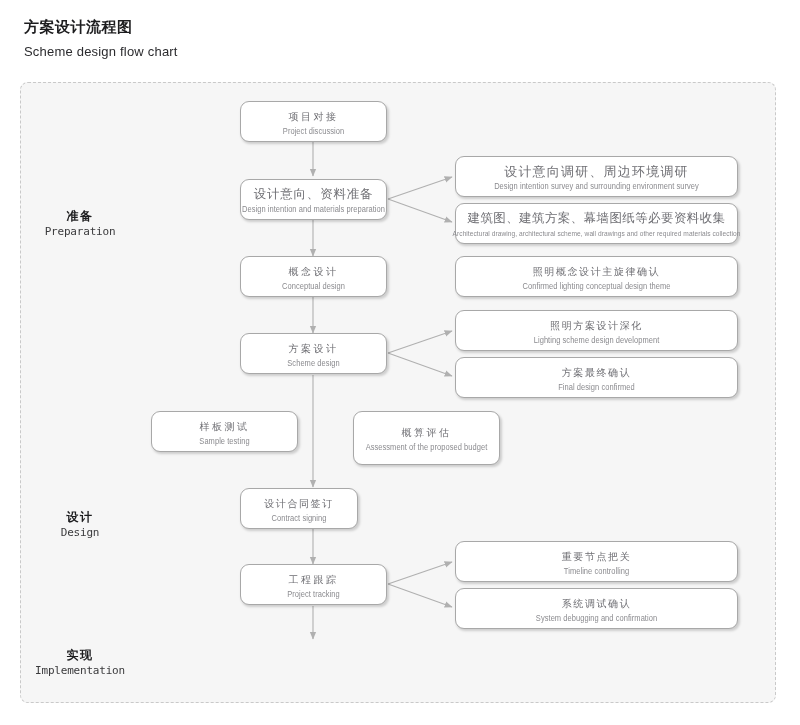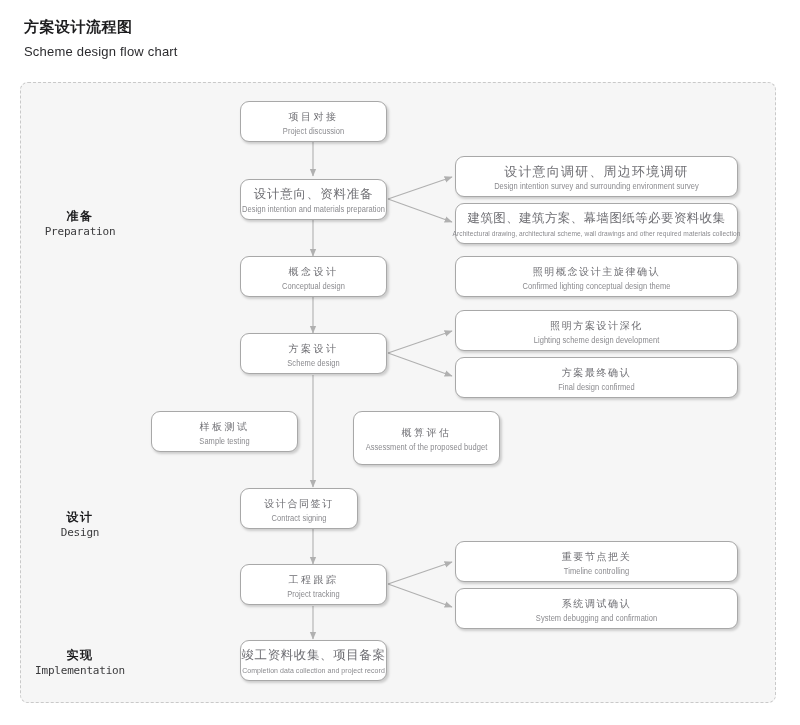--- a/index.html
+++ b/index.html
@@ -198,18 +198,14 @@
   <div class="node wide" style="left:455px; top:541px; width:283px; height:41px;">
     <div class="zh" style="letter-spacing:1.6px;">重要节点把关</div>
     <div class="en">Timeline controlling</div>
   </div>
 
   <div class="node wide" style="left:455px; top:588px; width:283px; height:41px;">
     <div class="zh" style="letter-spacing:1.6px;">系统调试确认</div>
     <div class="en">System debugging and confirmation</div>
   </div>
 
-  <div class="node" style="left:240px; top:640px; width:147px; height:41px;">
-    <div class="zh" style="font-size:12.5px;letter-spacing:.6px;">竣工资料收集、项目备案</div>
-    <div class="en" style="font-size:7px;">Completion data collection and project record</div>
-  </div>
 
 </div>
 
 </body></html>

